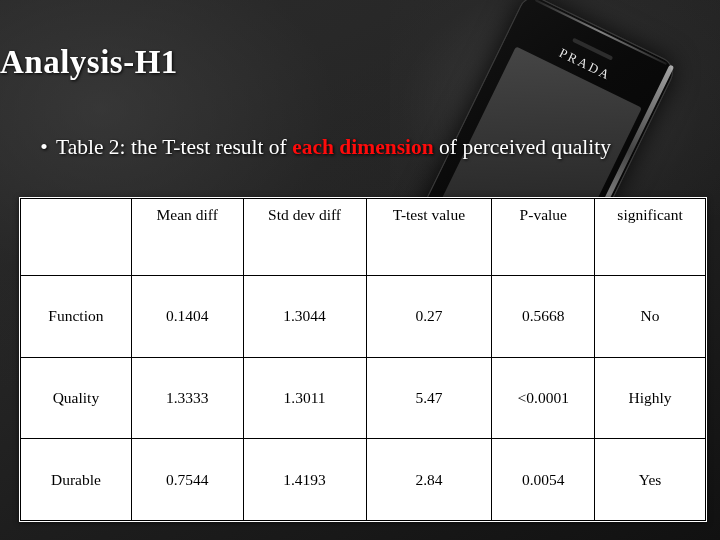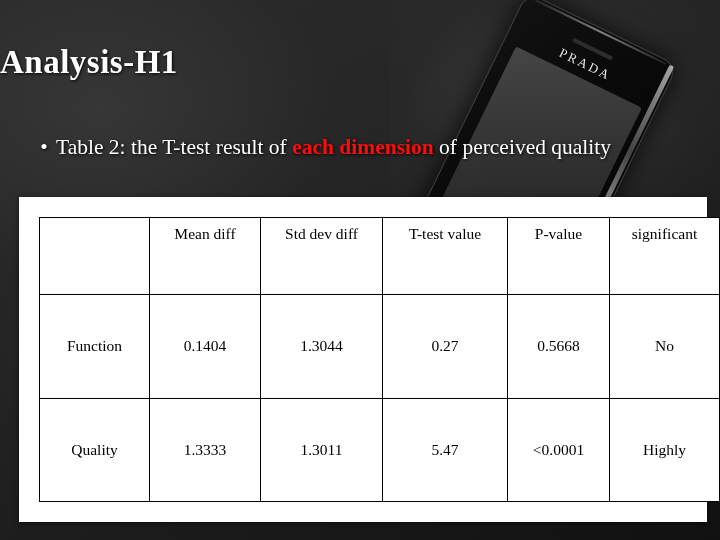--- a/index.html
+++ b/index.html
@@ -129,21 +129,21 @@
 
   
   .table-card {
     position: absolute;
     left: 19px;
     top: 197px;
     width: 688px;
     height: 325px;
     background: #ffffff;
     z-index: 6;
-    padding: 20px;
+    padding: 1px;
     box-shadow: 0 1px 5px rgba(0,0,0,0.55);
   }
   table.data {
     width: 100%;
     height: 100%;
     border-collapse: collapse;
     table-layout: fixed;
     background: #ffffff;
   }
   table.data td, table.data th {
@@ -229,17 +229,25 @@
           <td class="neg">No</td>
         </tr>
         <tr class="r-norm">
           <td>Quality</td>
           <td>1.3333</td>
           <td>1.3011</td>
           <td>5.47</td>
           <td>&lt;0.0001</td>
           <td>Highly</td>
         </tr>
+        <tr class="r-norm">
+          <td>Durable</td>
+          <td>0.7544</td>
+          <td>1.4193</td>
+          <td>2.84</td>
+          <td>0.0054</td>
+          <td>Yes</td>
+        </tr>
       </tbody>
     </table>
   </div>
 
 </div>
 
 </body></html>

